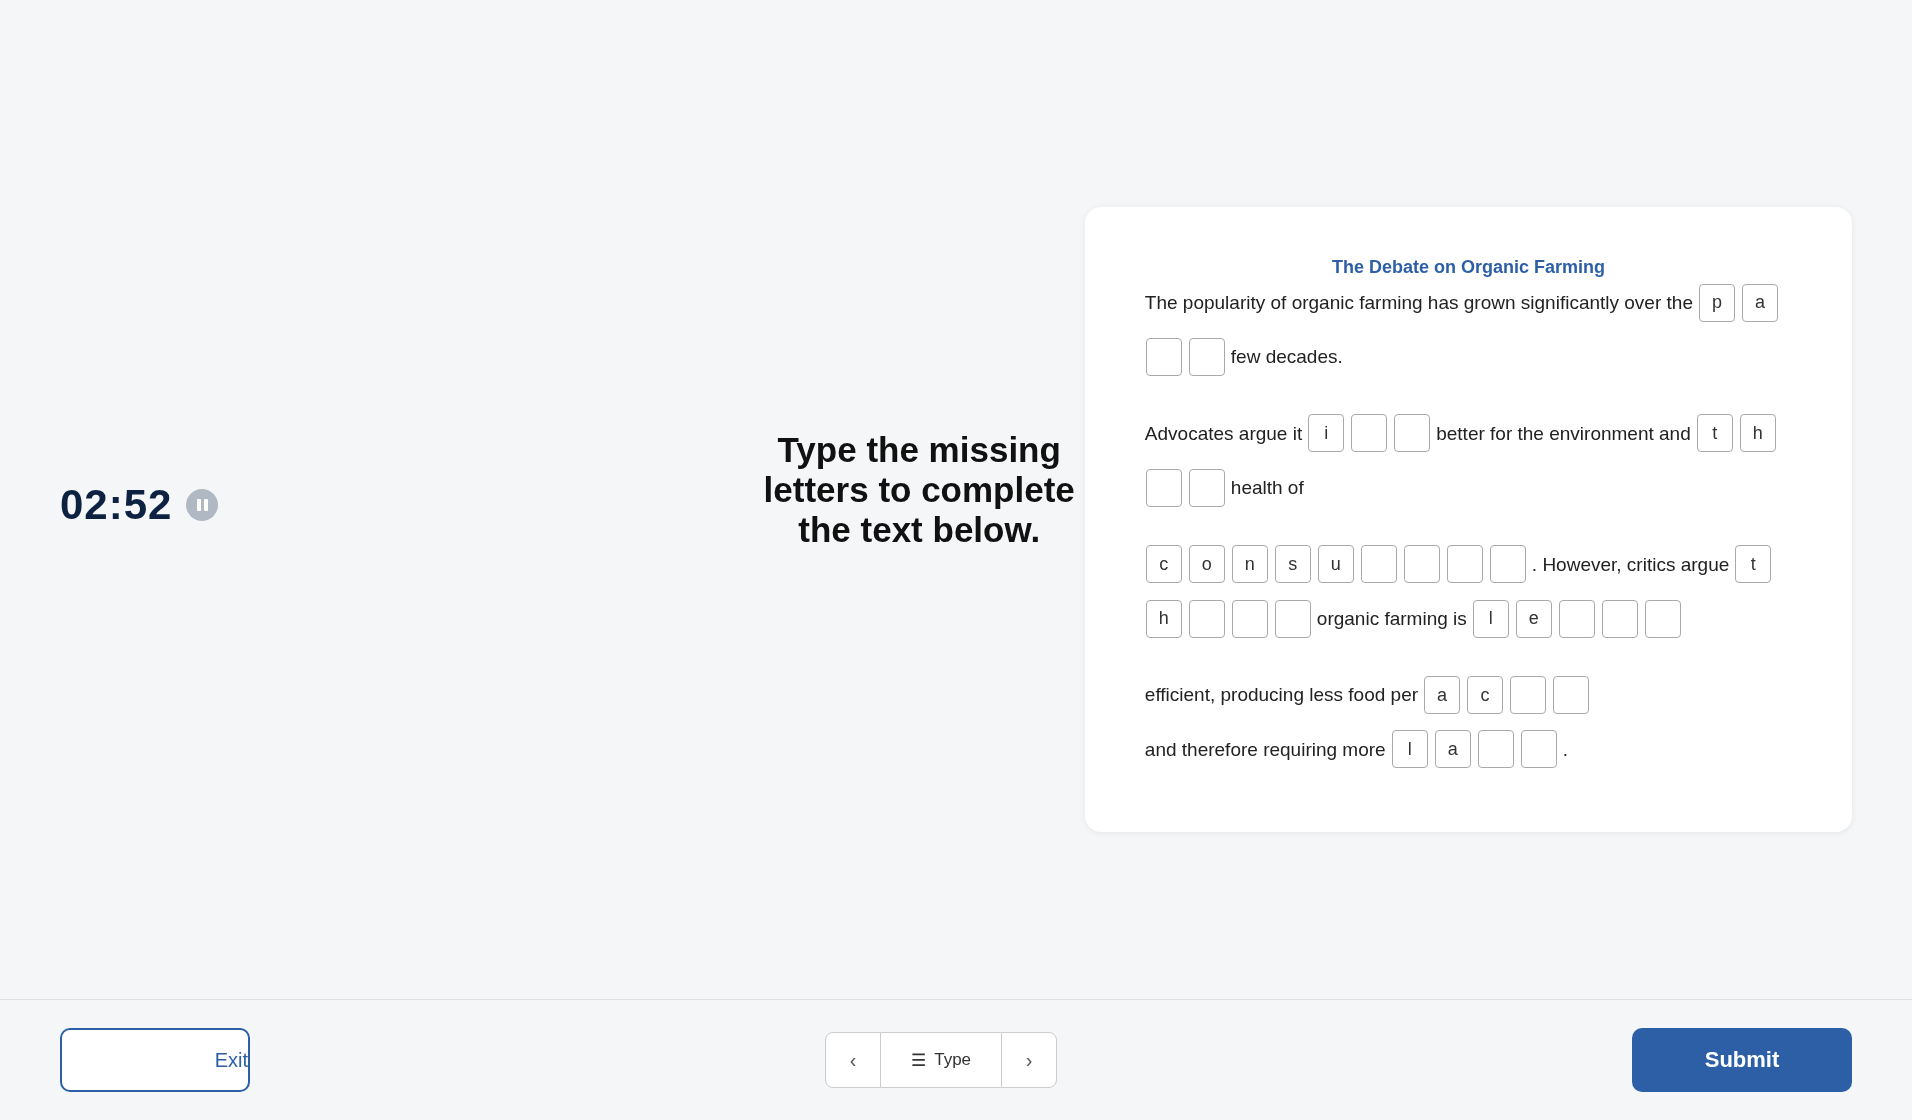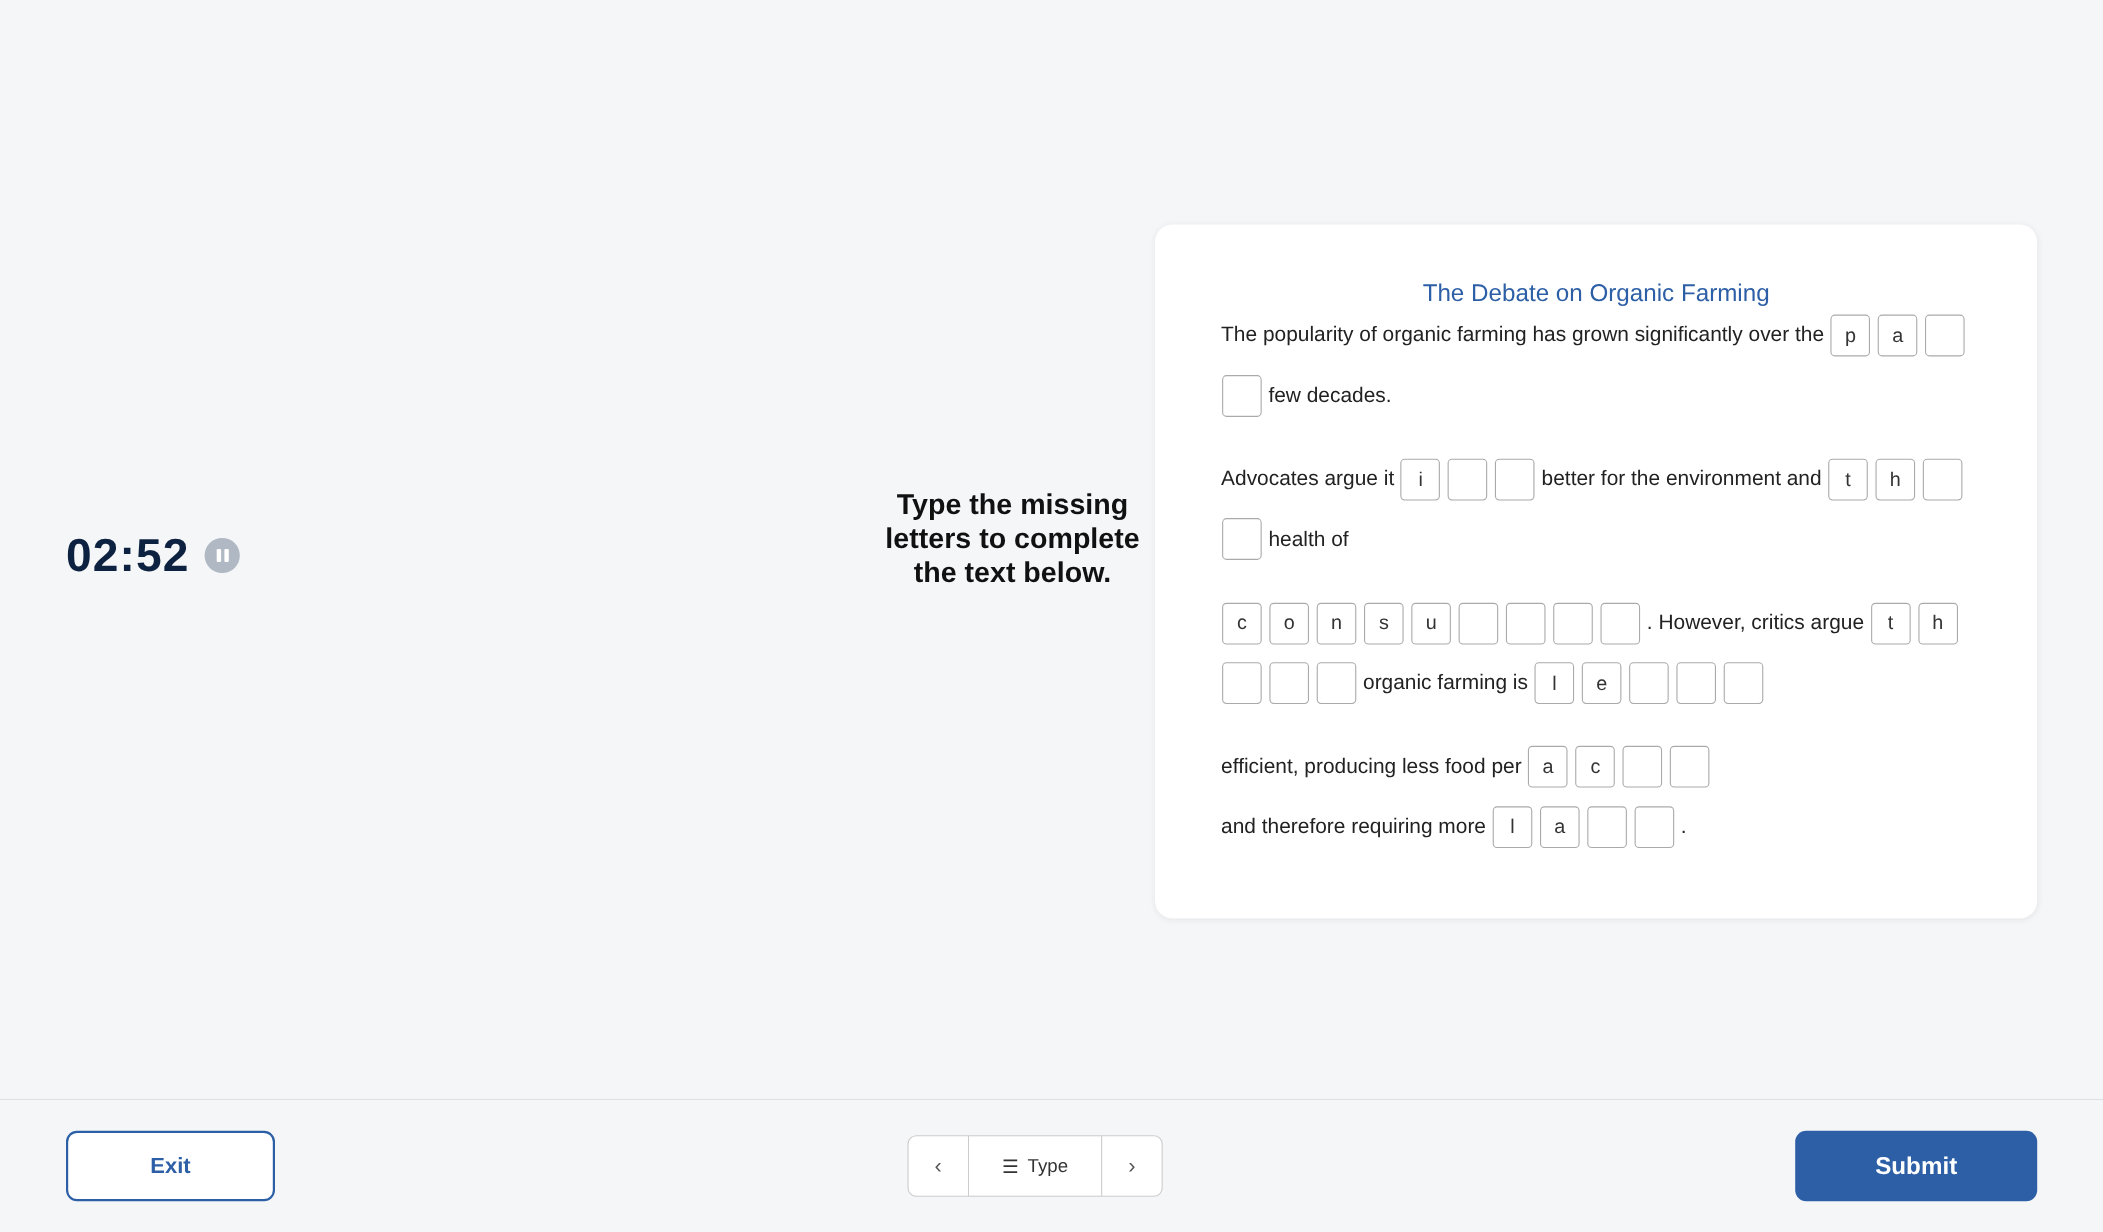--- a/index.html
+++ b/index.html
@@ -47,38 +47,38 @@
       gap: 3px;
       align-items: center;
     }
     .pause-bar {
       width: 4px;
       height: 12px;
       background: white;
       border-radius: 1px;
     }
     .instruction {
-      font-size: 26px;
+      font-size: 35px;
       font-weight: 700;
       color: #111;
       text-align: center;
       margin-bottom: 60px;
     }
     .exercise-card {
       background: white;
       border-radius: 16px;
       padding: 50px 60px;
       width: 100%;
       max-width: 1150px;
       box-shadow: 0 1px 6px rgba(0,0,0,0.07);
     }
     .card-title {
       text-align: center;
-      font-size: 22px;
-      font-weight: 400;
+      font-size: 18px;
+      font-weight: 700;
       color: #2d5fa6;
     }
     .text-body {
       font-size: 19px;
       color: #222;
       line-height: 2.6;
       display: flex;
       flex-wrap: wrap;
       align-items: center;
       gap: 19px;
@@ -111,22 +111,23 @@
       background: #f5f6f8;
     }
     .exit-btn {
       width: 190px;
       height: 64px;
       border: 2px solid #2d5fa6;
       border-radius: 10px;
       background: white;
       color: #2d5fa6;
       font-size: 20px;
-      font-weight: 700;
-      cursor: pointer;
+      font-weight: 400;
+      cursor: pointer;
+      text-align: right;
     }
     .nav-group {
       display: flex;
       align-items: center;
       gap: 0;
     }
     .nav-btn {
       width: 56px;
       height: 56px;
       border: 1.5px solid #ccc;

